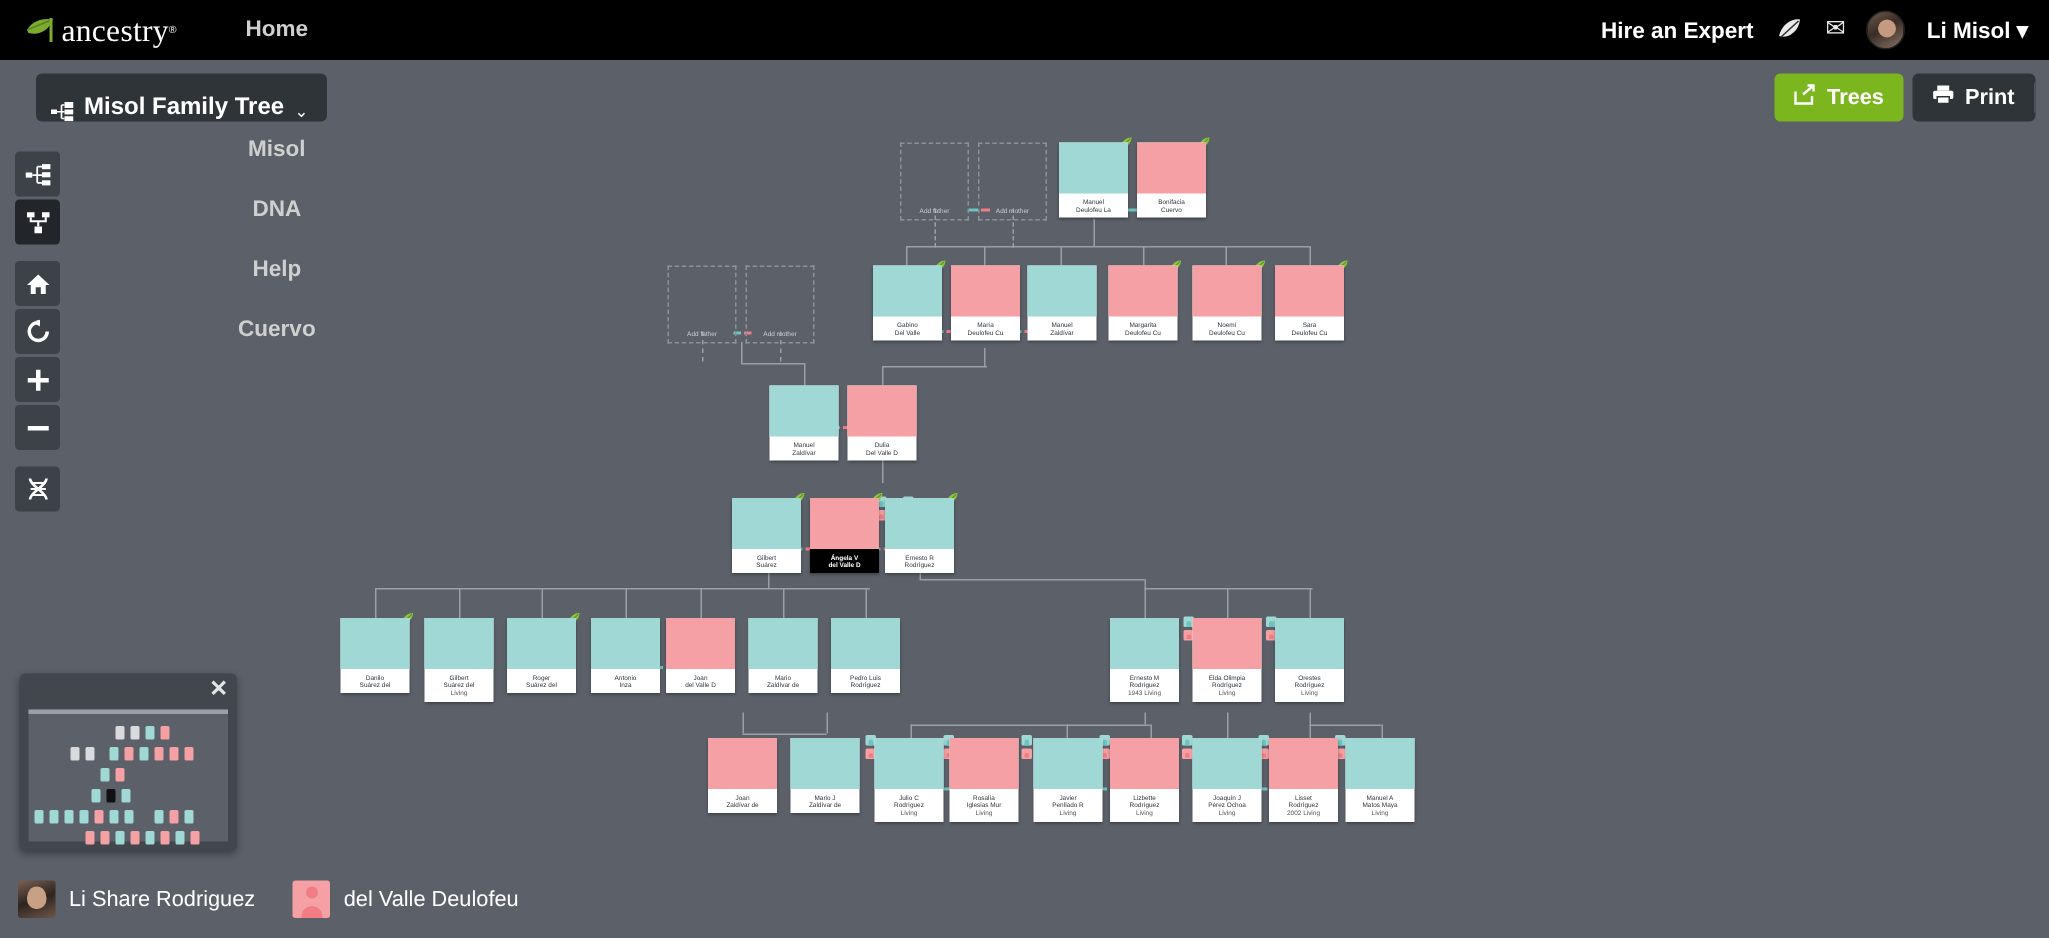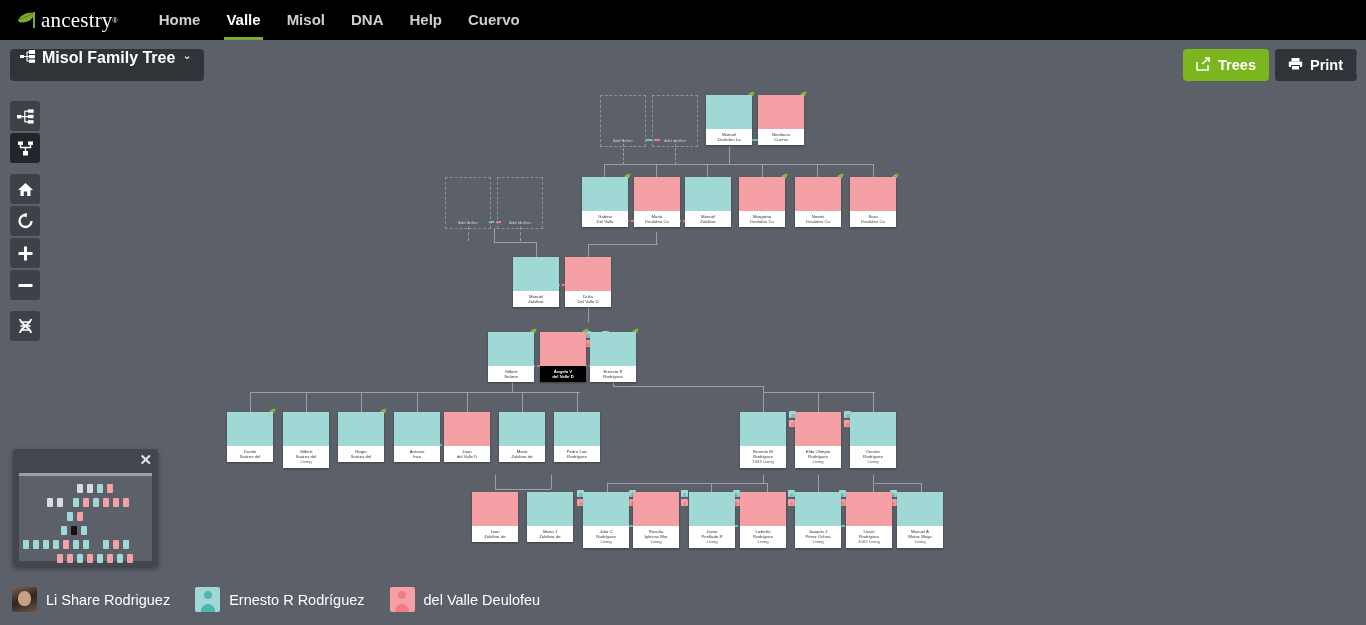--- a/index.html
+++ b/index.html
@@ -18,21 +18,21 @@
     background: #000;
     display: flex; align-items: center;
   }
   .brand { display: flex; align-items: center; padding-left: 16px; }
   .brand-leaf { width: 22px; height: 20px; position: relative; margin-right: 3px; }
   .brand-text {
     color: #fff; font-family: "Liberation Serif", serif;
     font-size: 21px; letter-spacing: .2px;
   }
   .brand-reg { color:#fff; font-size:7px; vertical-align:super; }
-  .nav-items { display: flex; align-items: center; margin-left: 28px; height: 40px; }
+  .nav-items { display: flex; align-items: center; margin-left: 28px; height: 40px; flex-direction: column; }
   .nav-item {
     color: #cfcfcf; font-size: 15px; font-weight: bold;
     padding: 0 13px; height: 40px; line-height: 40px;
     cursor: pointer; position: relative;
   }
   .nav-item.active { color: #fff; }
   .nav-item.active::after {
     content:""; position:absolute; left:11px; right:11px; bottom:0;
     height:3px; background:#7cac2f;
   }
@@ -50,23 +50,23 @@
   }
   .avatar-nav::after{
     content:""; position:absolute; left:7px; top:5px; width:12px; height:12px;
     border-radius:50%; background:#c59b80;
   }
   .username { color:#fff; font-size:15px; font-weight:bold; cursor:pointer; }
 
   
   .subbar { position:absolute; left:0; top:40px; width:1366px; height:50px; }
   .tree-pill {
-    position:absolute; left:10px; top:9px; height:32px;
+    position:absolute; left:24px; top:9px; height:32px;
     background:#2f3439; border-radius:4px;
-    display:flex; align-items:flex-start; padding:0 12px 0 10px;
+    display:flex; align-items:flex-end; padding:0 12px 0 10px;
     cursor:pointer;
   }
   .tree-pill-label { color:#fff; font-size:16px; font-weight:bold; margin:0 7px 0 7px; }
   .caret { color:#fff; font-size:11px; }
   .glyph-tree { width:15px; height:13px; position:relative; }
   .actions { position:absolute; right:9px; top:9px; display:flex; gap:6px; }
   .btn {
     height:32px; border-radius:4px; display:flex; align-items:center;
     padding:0 13px; color:#fff; font-size:14.5px; font-weight:bold;
     cursor:pointer; gap:7px; white-space:nowrap;
@@ -220,20 +220,32 @@
     <span class="brand-text">ancestry</span>
       <span class="brand-reg">®</span>
   </div>
   <div class="nav-items">
     <div class="nav-item">Home</div>
     <div class="nav-item active">Valle</div>
     <div class="nav-item">Misol</div>
     <div class="nav-item">DNA</div>
     <div class="nav-item">Help</div>
     <div class="nav-item">Cuervo</div>
+  </div>
+  <div class="nav-right">
+    <div class="hire">Hire an Expert</div>
+    <div class="icon-leaf-nav">
+      <svg width="20" height="20" viewBox="0 0 20 20">
+        <path d="M3 14 C5 5, 13 2, 17 3 C16 12, 8 16, 3 14 Z" fill="#e9e9e9"></path>
+        <path d="M16 4 L4 15" stroke="#2b2b2b" stroke-width="1"></path>
+      </svg>
+    </div>
+    <div class="icon-mail">✉</div>
+    <div class="avatar-nav"></div>
+    <div class="username"><span>Li Misol</span> <span>▾</span></div>
   </div>
 </div>
 
 <div class="subbar">
   <div class="tree-pill">
     <span class="glyph-tree">
       <svg width="15" height="13" viewBox="0 0 15 13">
         <rect x="0" y="5" width="4" height="3" fill="#fff"></rect>
         <rect x="9" y="0" width="6" height="4" fill="#fff"></rect>
         <rect x="9" y="5" width="6" height="3.3" fill="#fff"></rect>
@@ -764,26 +776,19 @@
       <div class="mmdot f" style="left: 108px; top: 78px;"></div>
     </div>
 </div>
 
 <div class="legend">
   <div class="lg-item">
     <div class="lg-photo"></div>
     <div class="lg-label">Li Share Rodriguez</div>
   </div>
   <div class="lg-item">
-    <div class="lg-swatch m">
-        <span class="head"></span>
-        <span class="body"></span>
-      </div>
-    <div class="lg-label">Ernesto R Rodríguez</div>
-  </div>
-  <div class="lg-item">
     <div class="lg-swatch f">
         <span class="head"></span>
         <span class="body"></span>
       </div>
     <div class="lg-label">del Valle Deulofeu</div>
   </div>
 </div>
 
 </body></html>

